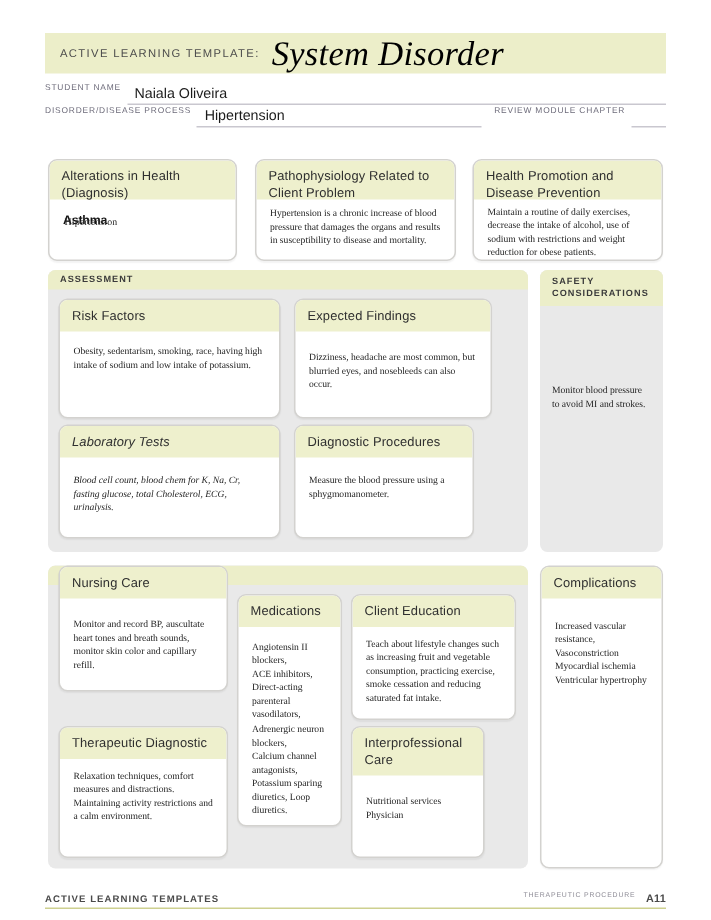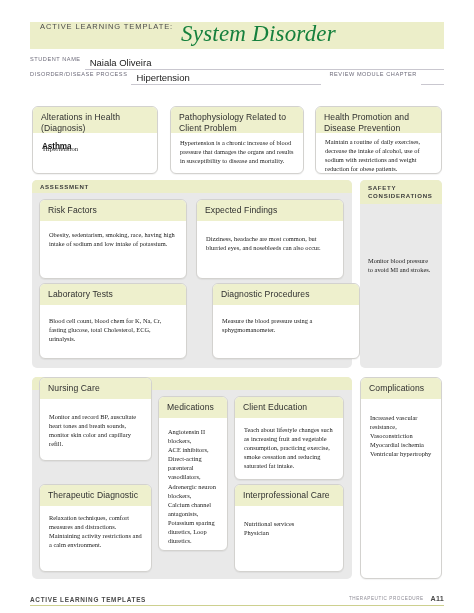--- a/index.html
+++ b/index.html
@@ -27,36 +27,36 @@
 
   
   .header-band {
     position: absolute;
     left: 30px;
     top: 22px;
     width: 414px;
     height: 27px;
     background: #eceec9;
     display: flex;
-    align-items: flex-start;
+    align-items: center;
     padding-left: 10px;
     box-sizing: border-box;
   }
   .alt-label {
     font-size: 7.5px;
     letter-spacing: 0.9px;
     color: #4c4c4c;
     text-transform: uppercase;
     font-weight: 400;
   }
   .alt-title {
     font-family: "Liberation Serif", serif;
     font-style: italic;
     font-size: 23px;
-    color: #15803d;
+    color: #000000;
     margin-left: 8px;
     line-height: 1;
     letter-spacing: 0.2px;
   }
 
   
   .form-area {
     position: absolute;
     left: 30px;
     top: 56px;
@@ -203,21 +203,21 @@
   }
   .footer-left {
     font-size: 6.4px;
     letter-spacing: 0.7px;
     text-transform: uppercase;
     color: #4a4a4a;
     font-weight: bold;
   }
   .footer-right {
     display: flex;
-    align-items: center;
+    align-items: flex-start;
     gap: 7px;
   }
   .footer-cat {
     font-size: 4.6px;
     letter-spacing: 0.55px;
     text-transform: uppercase;
     color: #8e8c96;
   }
   .footer-page {
     font-size: 7.2px;
@@ -300,39 +300,39 @@
 
   <div class="card" style="left:39px; top:199px; width:148px; height:80px;">
     <div class="card-head">
       <div class="card-head-title">Risk Factors</div>
     </div>
     <div class="card-body">
       <div class="card-text">Obesity,  sedentarism, smoking, race, having high intake of sodium and low intake of potassium.</div>
     </div>
   </div>
 
-  <div class="card" style="left:196px; top:199px; width:148px; height:80px;">
+  <div class="card" style="left:196px; top:199px; width:132px; height:80px;">
     <div class="card-head">
       <div class="card-head-title">Expected Findings</div>
     </div>
     <div class="card-body" style="padding-top:13px;">
       <div class="card-text">Dizziness, headache are most common, but blurried eyes, and nosebleeds can also occur.</div>
     </div>
   </div>
 
-  <div class="card" style="left:39px; top:283px; width:148px; height:76px;">
+  <div class="card" style="left:39px; top:283px; width:148px; height:76px;font-style:italic;">
     <div class="card-head">
       <div class="card-head-title">Laboratory Tests</div>
     </div>
     <div class="card-body" style="padding-top:11px;">
       <div class="card-text">Blood cell count, blood chem for K, Na, Cr, fasting glucose, total Cholesterol, ECG, urinalysis.</div>
     </div>
   </div>
 
-  <div class="card" style="left:212px; top:283px; width:148px; height:76px;">
+  <div class="card" style="left:196px; top:283px; width:120px; height:76px;">
     <div class="card-head">
       <div class="card-head-title">Diagnostic Procedures</div>
     </div>
     <div class="card-body" style="padding-top:11px;">
       <div class="card-text">Measure the blood pressure using a sphygmomanometer.</div>
     </div>
   </div>
 
   <div class="section" style="left:360px; top:180px; width:82px; height:188px; background:#e9e9e9;">
     <div class="section-band tall">
@@ -384,21 +384,21 @@
 
   <div class="card" style="left:39px; top:484px; width:113px; height:88px;">
     <div class="card-head">
       <div class="card-head-title">Therapeutic Diagnostic</div>
     </div>
     <div class="card-body" style="padding-top:7px;">
       <div class="card-text">Relaxation techniques, comfort measures and distractions. Maintaining activity restrictions and a calm environment.</div>
     </div>
   </div>
 
-  <div class="card" style="left:234px; top:484px; width:110px; height:88px;">
+  <div class="card" style="left:234px; top:484px; width:89px; height:88px;">
     <div class="card-head">
       <div class="card-head-title">Interprofessional Care</div>
     </div>
     <div class="card-body" style="padding-top:13px;">
       <div class="card-text">Nutritional services
 Physician</div>
     </div>
   </div>
 
   <div class="card" style="left:360px; top:377px; width:82px; height:202px;">

